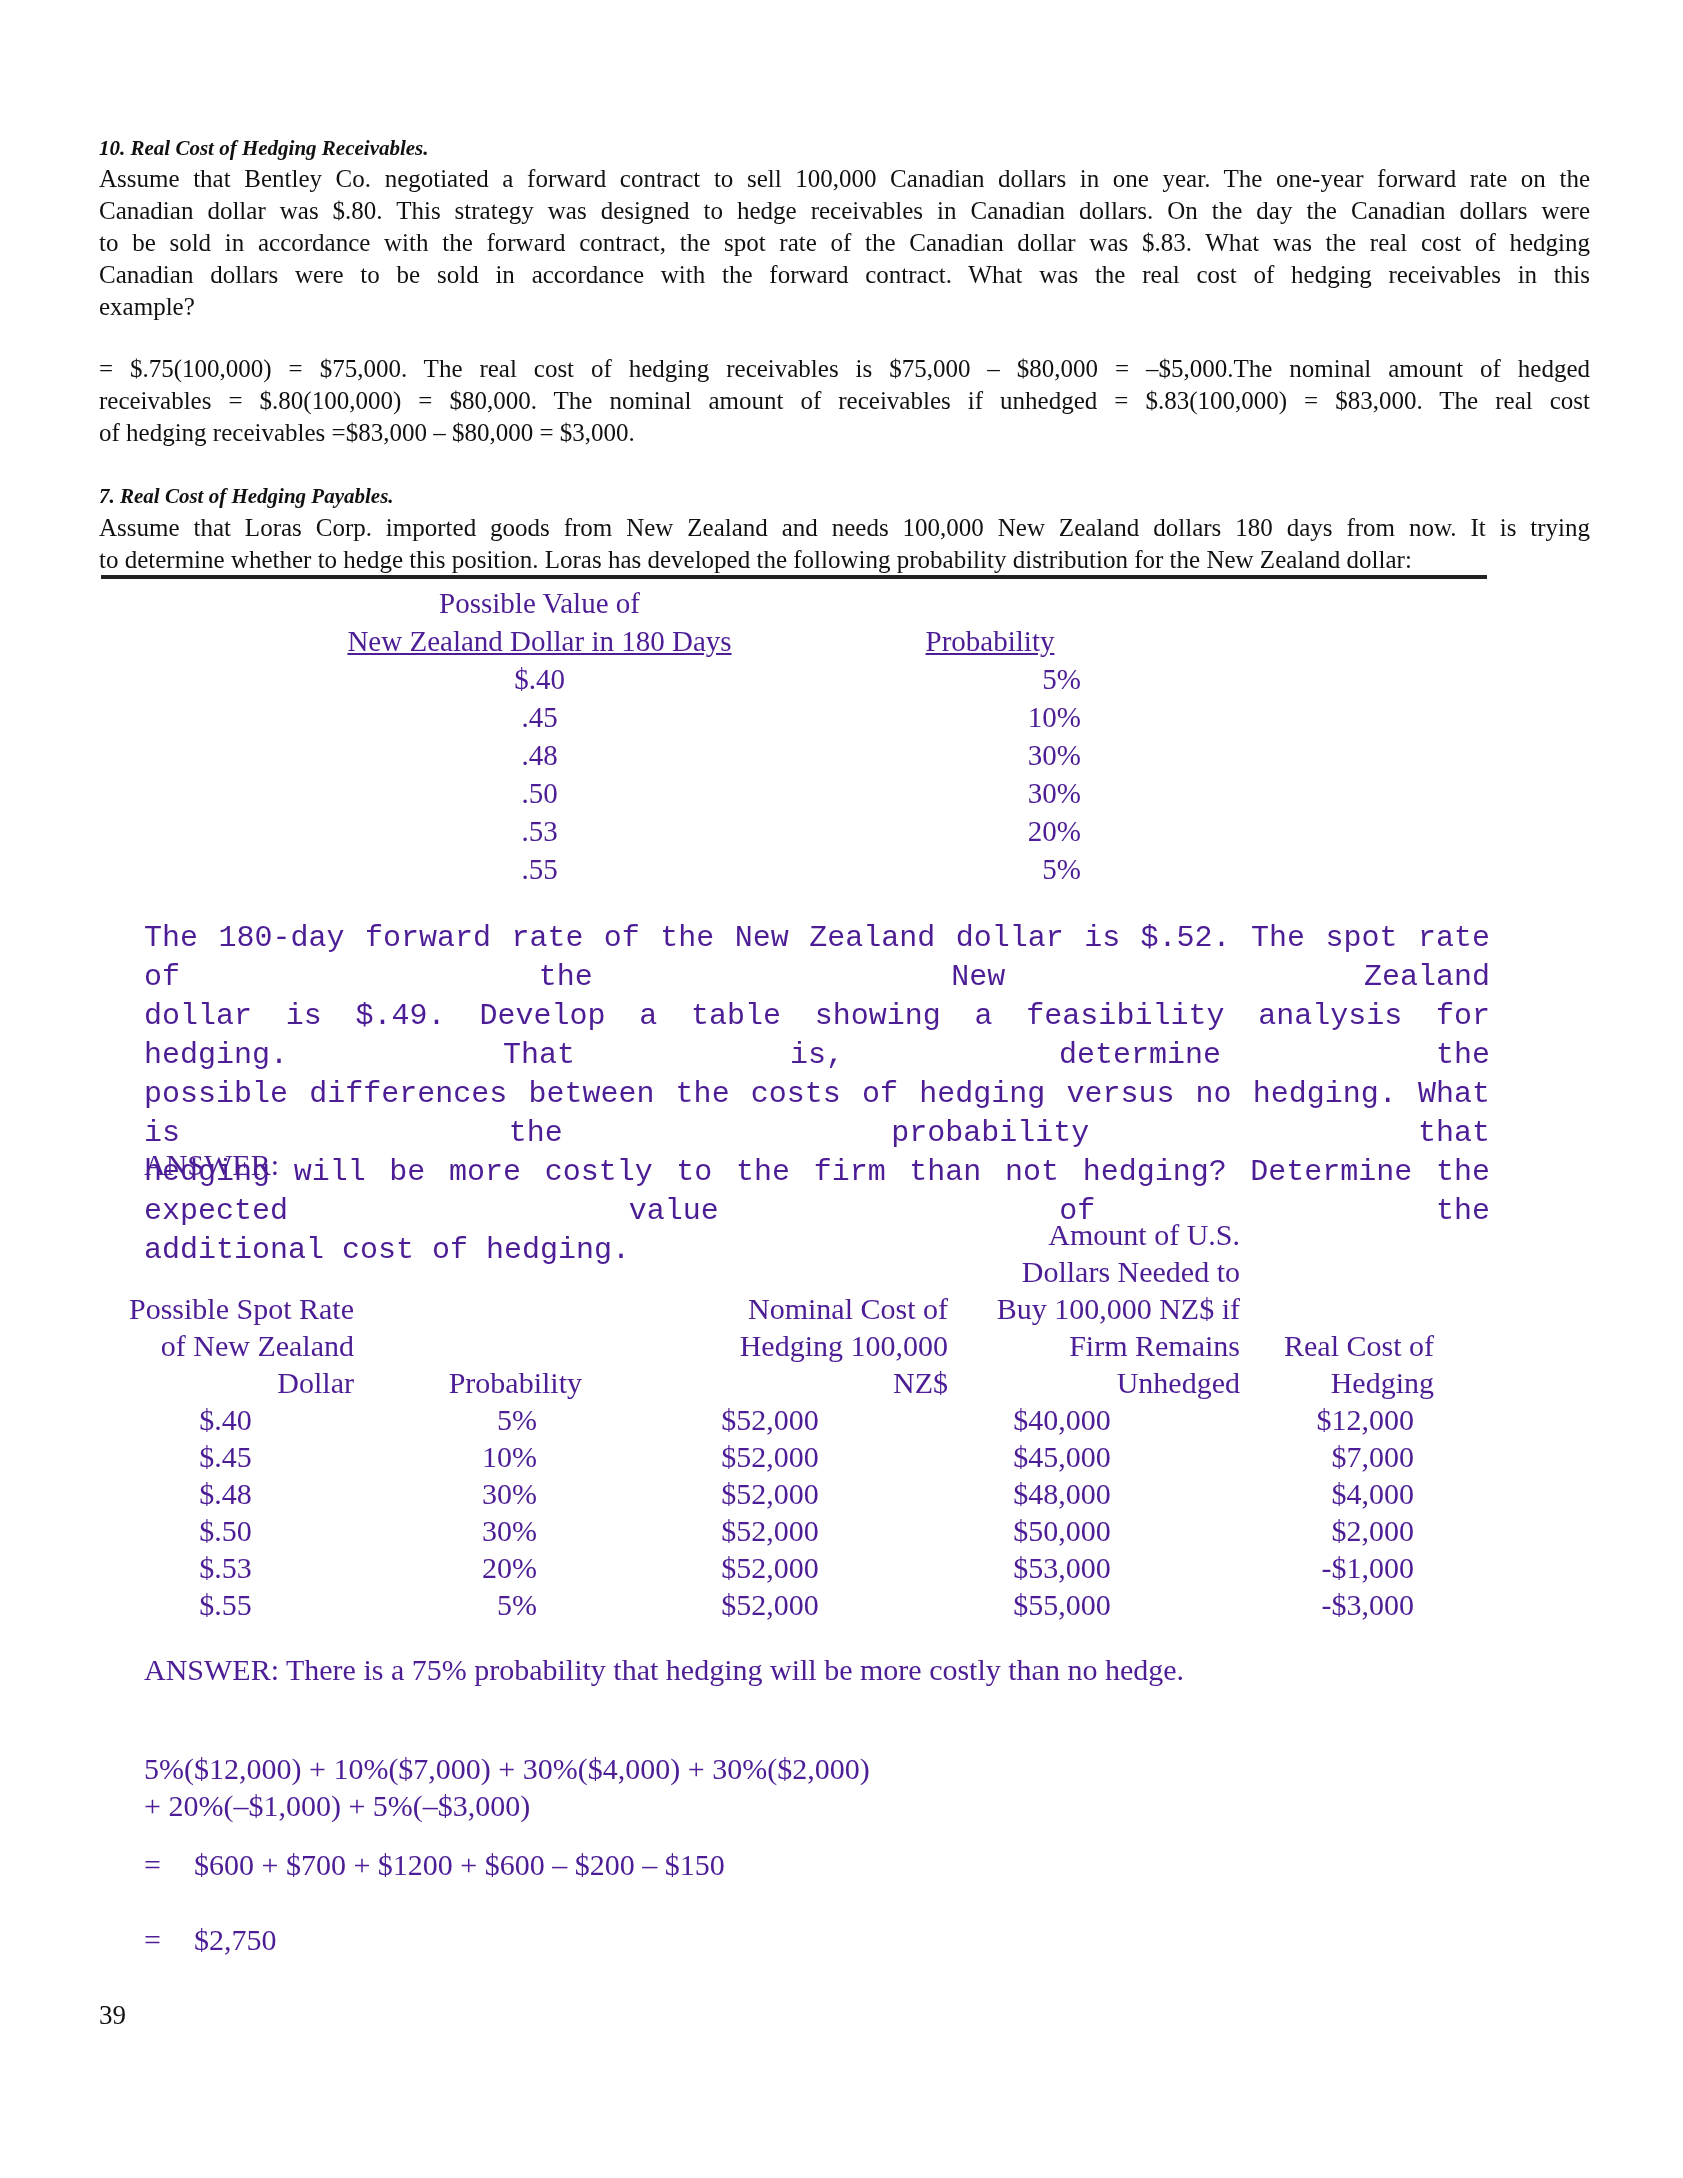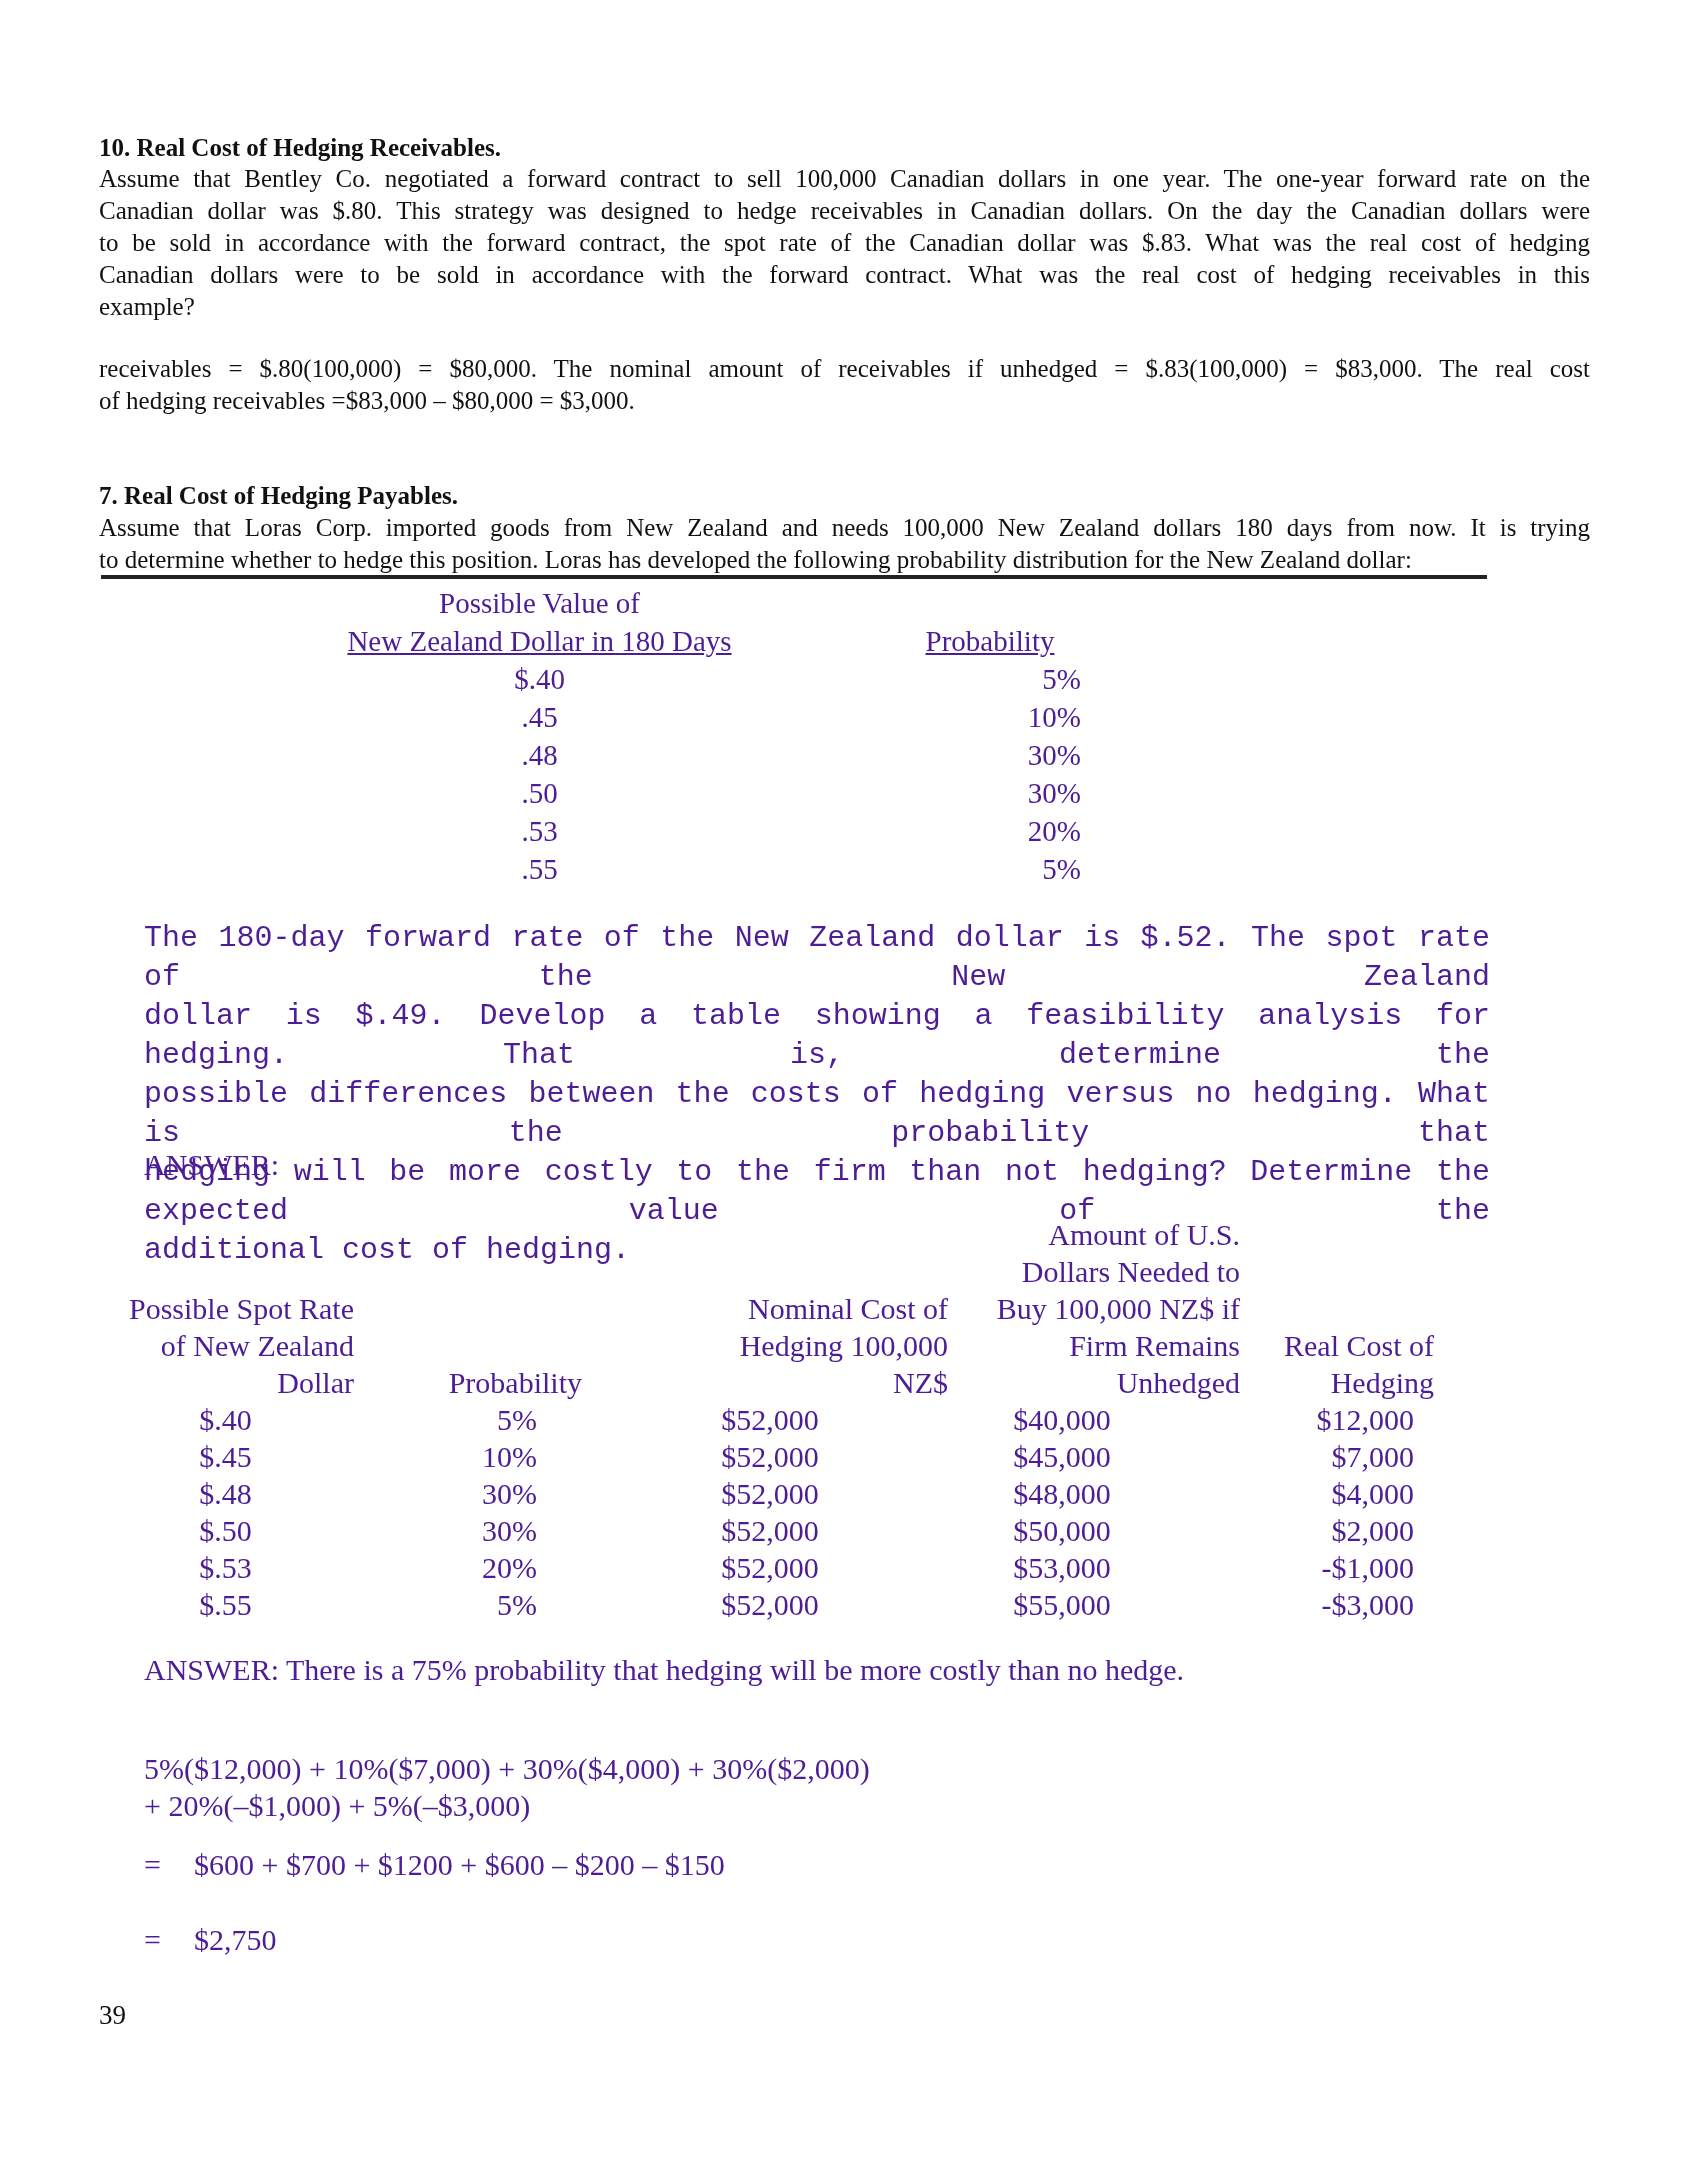--- a/index.html
+++ b/index.html
@@ -1,19 +1,19 @@
 <!DOCTYPE html>
 <html><head>
 <meta charset="utf-8">
 <style>
   html, body { margin: 0; padding: 0; background: #ffffff; }
   body { width: 1683px; height: 2178px; position: relative; overflow: hidden; color: #111; }
   .serif { font-family: "Liberation Serif", "DejaVu Serif", serif; }
   .block { position: absolute; left: 99px; width: 1491px; }
-  .h { font-weight: bold; font-size: 25px; line-height: 32px; }
+  .h { font-weight: bold; font-size: 21px; line-height: 32px; font-style: italic; }
   .p { font-size: 25px; line-height: 32px; text-align: justify; text-align-last: auto; }
   .p .line { display: block; text-align: justify; text-align-last: justify; }
   .p .line.last { text-align-last: left; }
   #sec10-title { top: 132px; }
   #sec10-body { top: 163px; }
   #sec10-answer { top: 353px; }
   #sec7-title { top: 480px; }
   #sec7-body { top: 512px; }
   .thick-rule { position: absolute; left: 101px; top: 575px; width: 1386px; height: 4px; background: #222; }
   .img-text { font-family: "Liberation Serif", "DejaVu Serif", serif; color: #4c1d95; }
@@ -56,20 +56,21 @@
 
 <div class="block serif h" id="sec10-title">10. Real Cost of Hedging Receivables.</div>
 <div class="block serif p" id="sec10-body">
   <span class="line">Assume that Bentley Co. negotiated a forward contract to sell 100,000 Canadian dollars in one year.  The one-year forward rate on the</span>
   <span class="line">Canadian dollar was $.80. This strategy was designed to hedge receivables in Canadian dollars. On the day the Canadian dollars were</span>
   <span class="line">to be sold in accordance with the forward contract, the spot rate of the Canadian dollar was $.83. What was the real cost of hedging</span>
   <span class="line">Canadian dollars were to be sold in accordance with the forward contract. What was the real cost of hedging receivables in this</span>
   <span class="line last">example?</span>
 </div>
 <div class="block serif p" id="sec10-answer">
+  <span class="line">= $.75(100,000) = $75,000. The real cost of hedging receivables is $75,000 – $80,000 = –$5,000.The nominal amount of hedged</span>
   <span class="line">receivables = $.80(100,000) = $80,000. The nominal amount of receivables if unhedged = $.83(100,000) = $83,000. The real cost</span>
   <span class="line last">of hedging receivables =$83,000 – $80,000 = $3,000.</span>
 </div>
 
 <div class="block serif h" id="sec7-title">7. Real Cost of Hedging Payables.</div>
 <div class="block serif p" id="sec7-body">
   <span class="line">Assume that Loras Corp. imported goods from New Zealand and needs 100,000 New Zealand dollars 180 days from now. It is trying</span>
   <span class="line last">to determine whether to hedge this position. Loras has developed the following probability distribution for the New Zealand dollar:</span>
 </div>
 

